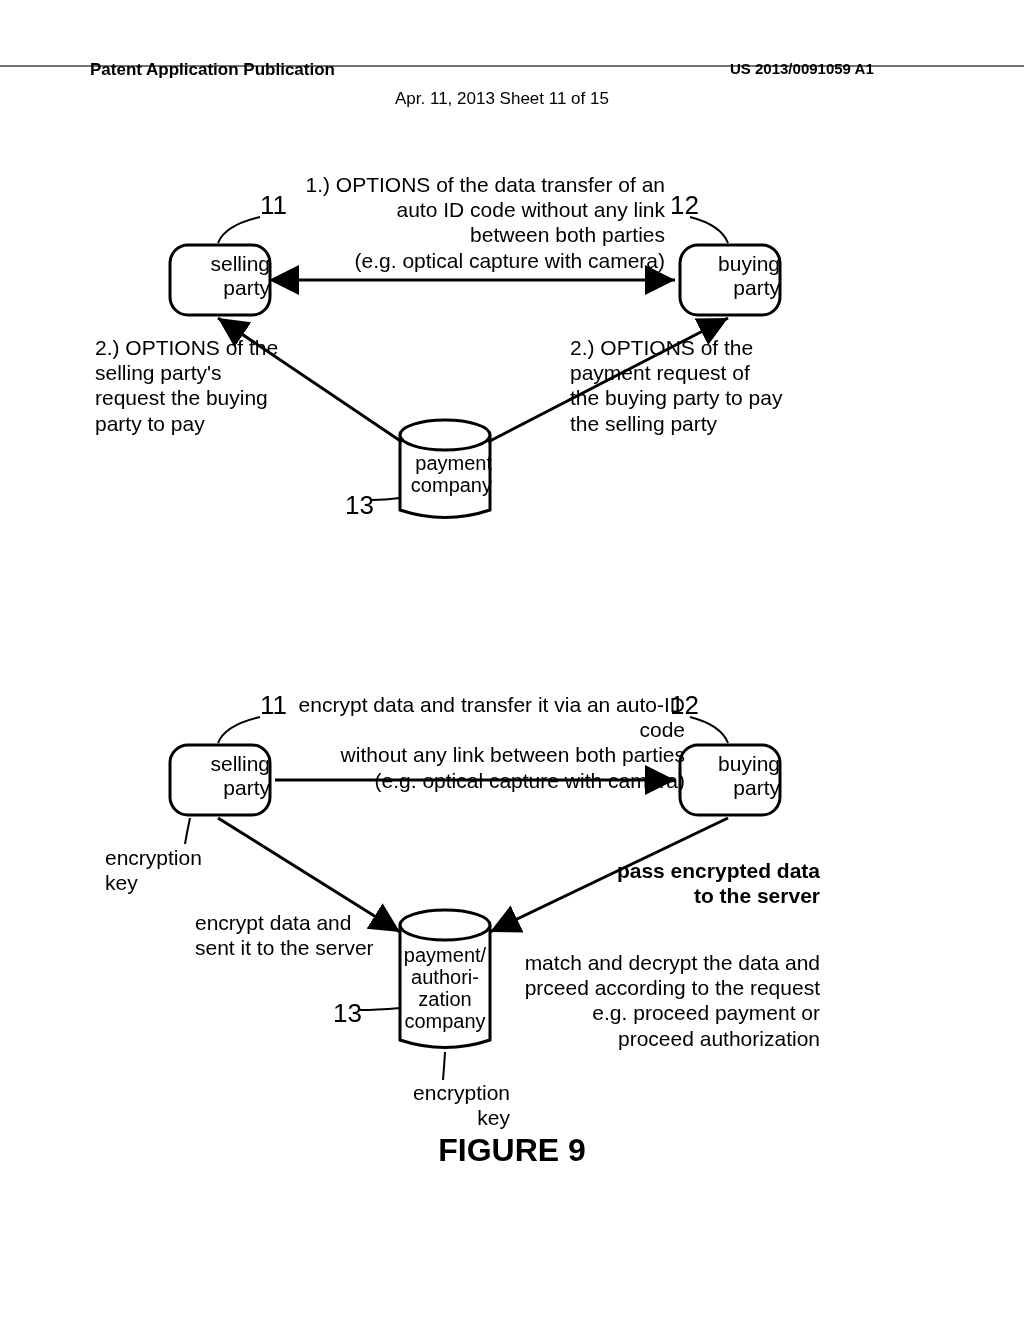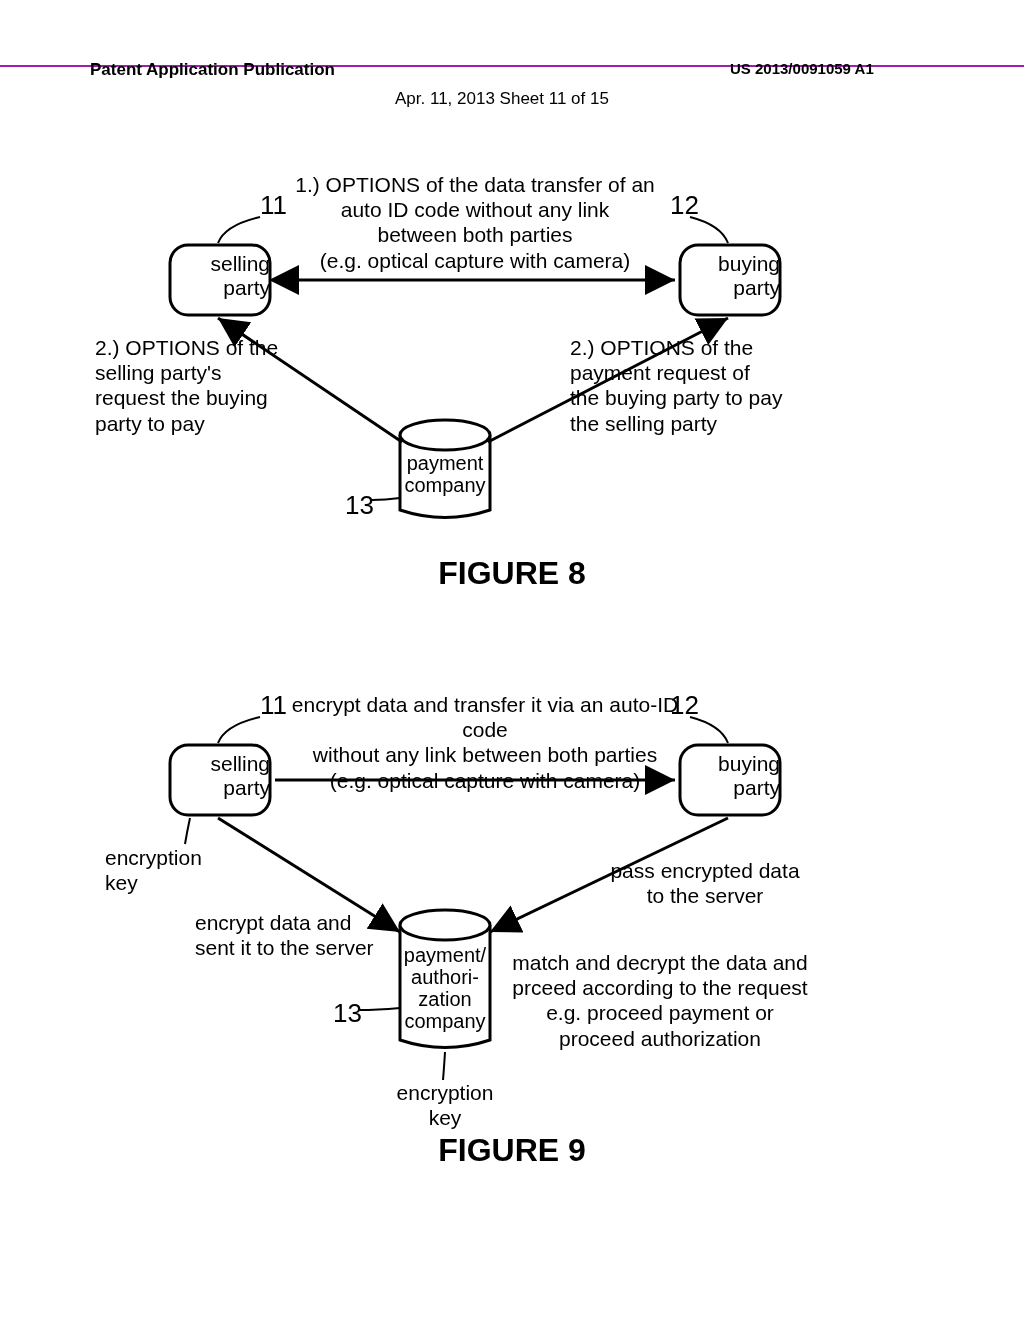--- a/index.html
+++ b/index.html
@@ -9,21 +9,21 @@
     font-family: Arial, Helvetica, sans-serif;
     width: 1024px;
     height: 1320px;
     position: relative;
   }
   .header {
     position: absolute;
     top: 60px;
     left: 0;
     width: 1024px;
-    border-bottom: 2px solid #a21caf;
+    border-bottom: 2px solid #737373;
     padding-bottom: 5px;
   }
   .header-left {
     position: absolute;
     left: 90px;
     top: 0;
     font-weight: bold;
     font-size: 17px;
   }
   .header-center {
@@ -53,21 +53,21 @@
     left: 0;
   }
   .rounded-box {
     fill: white;
     stroke: black;
     stroke-width: 3;
   }
   .text-block {
     position: absolute;
     font-size: 21px;
-    text-align: center;
+    text-align: right;
     line-height: 1.2;
   }
   .box-text {
     position: absolute;
     font-size: 21px;
     text-align: right;
     line-height: 1.15;
   }
   .ref-num {
     position: absolute;
@@ -146,37 +146,36 @@
 </svg>
 
 <div class="ref-num" style="left:260px; top:50px;">11</div>
 <div class="ref-num" style="left:670px; top:50px;">12</div>
 <div class="ref-num" style="left:345px; top:350px;">13</div>
 
 <div class="box-text" style="left:170px; top:112px; width:100px; white-space:pre-line;">selling
 party</div>
 <div class="box-text" style="left:680px; top:112px; width:100px; white-space:pre-line;">buying
 party</div>
-<div class="cyl-text" style="left:398px; top:312px; width:94px; white-space:pre-line;">payment
+<div class="cyl-text" style="left:398px; top:312px; width:94px; white-space:pre-line;text-align:right;">payment
 company</div>
 
 <div class="text-block" style="left:285px; top:32px; width:380px; white-space:pre-line;">1.) OPTIONS of the data transfer of an
 auto ID code without any link
 between both parties
 (e.g. optical capture with camera)</div>
 <div class="text-block" style="left:95px; top:195px; width:220px; text-align:left; white-space:pre-line;">2.) OPTIONS of the
 selling party's
 request the buying
 party to pay</div>
 <div class="text-block" style="left:570px; top:195px; width:260px; text-align:left; white-space:pre-line;">2.) OPTIONS of the
 payment request of
 the buying party to pay
 the selling party</div>
 
-<div class="fig-title" style="top:415px;">FIGURE 8</div>
 
 <div class="ref-num" style="left:260px; top:550px;">11</div>
 <div class="ref-num" style="left:670px; top:550px;">12</div>
 <div class="ref-num" style="left:333px; top:858px;">13</div>
 
 <div class="box-text" style="left:170px; top:612px; width:100px; white-space:pre-line;">selling
 party</div>
 <div class="box-text" style="left:680px; top:612px; width:100px; white-space:pre-line;">buying
 party</div>
 <div class="cyl-text" style="left:398px; top:804px; width:94px; white-space:pre-line;">payment/
@@ -184,23 +183,23 @@
 zation
 company</div>
 
 <div class="text-block" style="left:285px; top:552px; width:400px; white-space:pre-line;">encrypt data and transfer it via an auto-ID code
 without any link between both parties
 (e.g. optical capture with camera)</div>
 <div class="text-block" style="left:105px; top:705px; width:130px; text-align:left; white-space:pre-line;">encryption
 key</div>
 <div class="text-block" style="left:195px; top:770px; width:210px; text-align:left; white-space:pre-line;">encrypt data and
 sent it to the server</div>
-<div class="text-block" style="left:590px; top:718px; width:230px; text-align:center; white-space:pre-line;">pass encrypted data
+<div class="text-block" style="left:590px; top:718px; width:230px; text-align:right; white-space:pre-line;font-weight:bold;">pass encrypted data
 to the server</div>
-<div class="text-block" style="left:500px; top:810px; width:320px; text-align:center; white-space:pre-line;">match and decrypt the data and
+<div class="text-block" style="left:500px; top:810px; width:320px; text-align:right; white-space:pre-line;">match and decrypt the data and
 prceed according to the request
 e.g. proceed payment or
 proceed authorization</div>
 <div class="text-block" style="left:380px; top:940px; width:130px; white-space:pre-line;">encryption
 key</div>
 
 <div class="fig-title" style="top:992px;">FIGURE 9</div>
 
 </div>
 

